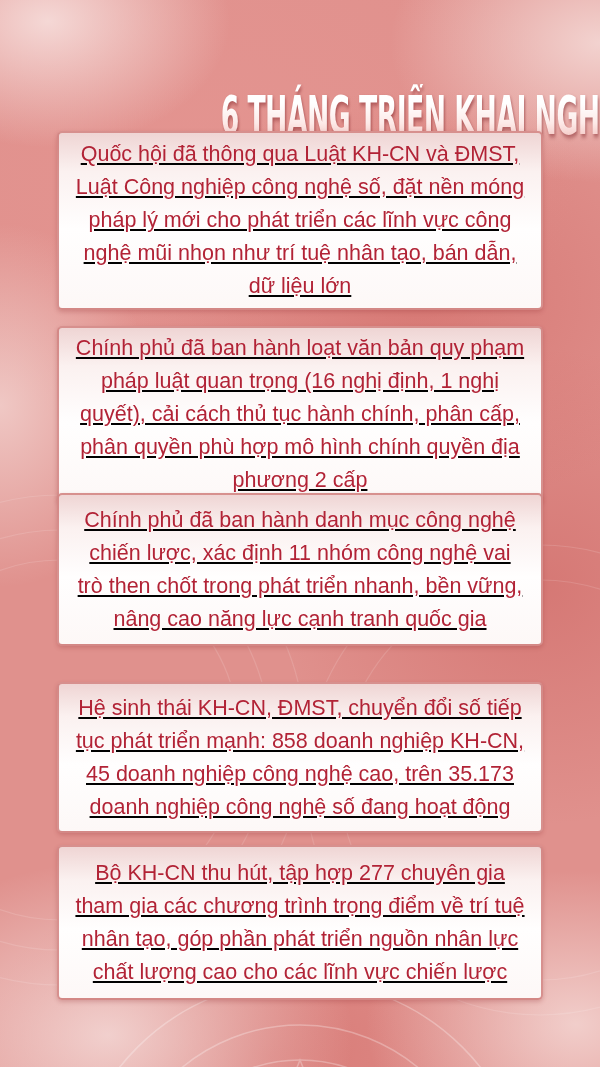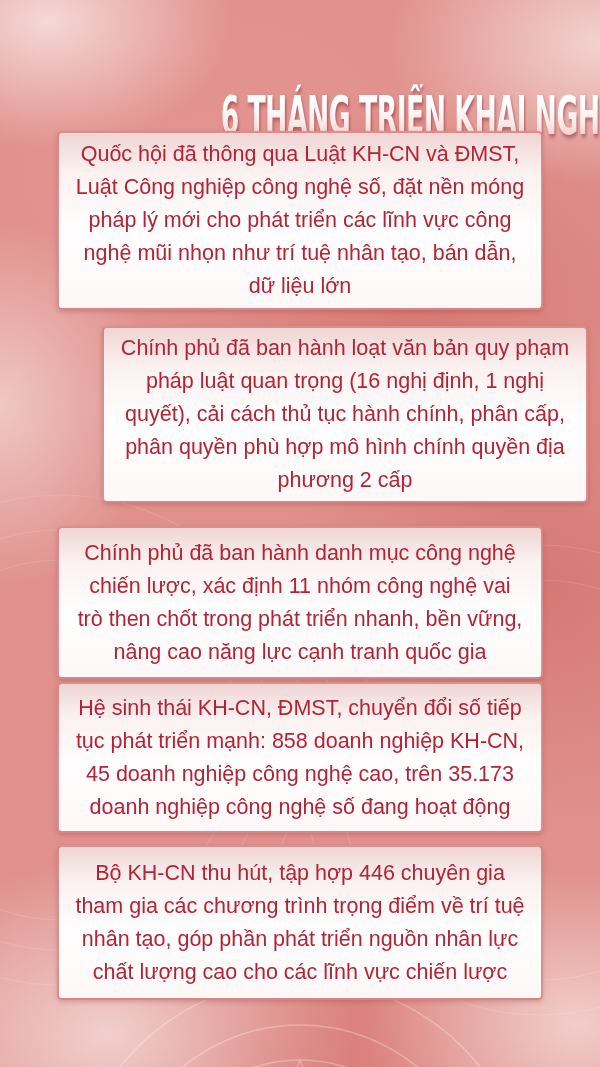--- a/index.html
+++ b/index.html
@@ -65,30 +65,31 @@
     width: 486px;
     box-sizing: border-box;
     border: 2px solid rgba(201,110,107,0.75);
     border-radius: 5px;
     background: linear-gradient(180deg, #efd5d4 0%, #fbf1f0 22%, #fffefe 55%, #fdf8f7 100%);
     box-shadow: 0 2px 4px rgba(140,40,42,0.25);
     display: flex;
     align-items: center;
     justify-content: center;
     padding: 6px 16px;
+    text-decoration: underline;
   }
   .card-text {
     color: #b22336;
     font-size: 21.5px;
     line-height: 33px;
     text-align: center;
   }
   .card-1 { top: 131px; height: 179px; }
-  .card-2 { top: 326px; height: 177px; margin-left: 45px; }
-  .card-3 { top: 526px; height: 153px; }
+  .card-2 { top: 326px; height: 177px; }
+  .card-3 { top: 493px; height: 153px; }
   .card-4 { top: 682px; height: 151px; }
   .card-5 { top: 845px; height: 155px; }
 </style>
 </head>
 <body>
 
 <svg class="decor-svg" viewBox="0 0 600 1067" xmlns="http://www.w3.org/2000/svg">
 
   <g stroke="#ffffff" stroke-width="1.5" fill="none" opacity="0.28">
     <circle cx="300" cy="1210" r="150"></circle>
@@ -128,14 +129,14 @@
 
 <div class="card card-3">
   <div class="card-text">Chính phủ đã ban hành danh mục công nghệ chiến lược, xác định 11 nhóm công nghệ vai trò then chốt trong phát triển nhanh, bền vững, nâng cao năng lực cạnh tranh quốc gia</div>
 </div>
 
 <div class="card card-4">
   <div class="card-text">Hệ sinh thái KH-CN, ĐMST, chuyển đổi số tiếp tục phát triển mạnh: 858 doanh nghiệp KH-CN, 45 doanh nghiệp công nghệ cao, trên 35.173 doanh nghiệp công nghệ số đang hoạt động</div>
 </div>
 
 <div class="card card-5">
-  <div class="card-text">Bộ KH-CN thu hút, tập hợp 446 chuyên gia tham gia các chương trình trọng điểm về trí tuệ nhân tạo, góp phần phát triển nguồn nhân lực chất lượng cao cho các lĩnh vực chiến lược</div>
+  <div class="card-text">Bộ KH-CN thu hút, tập hợp 277 chuyên gia tham gia các chương trình trọng điểm về trí tuệ nhân tạo, góp phần phát triển nguồn nhân lực chất lượng cao cho các lĩnh vực chiến lược</div>
 </div>
 
 </body></html>

